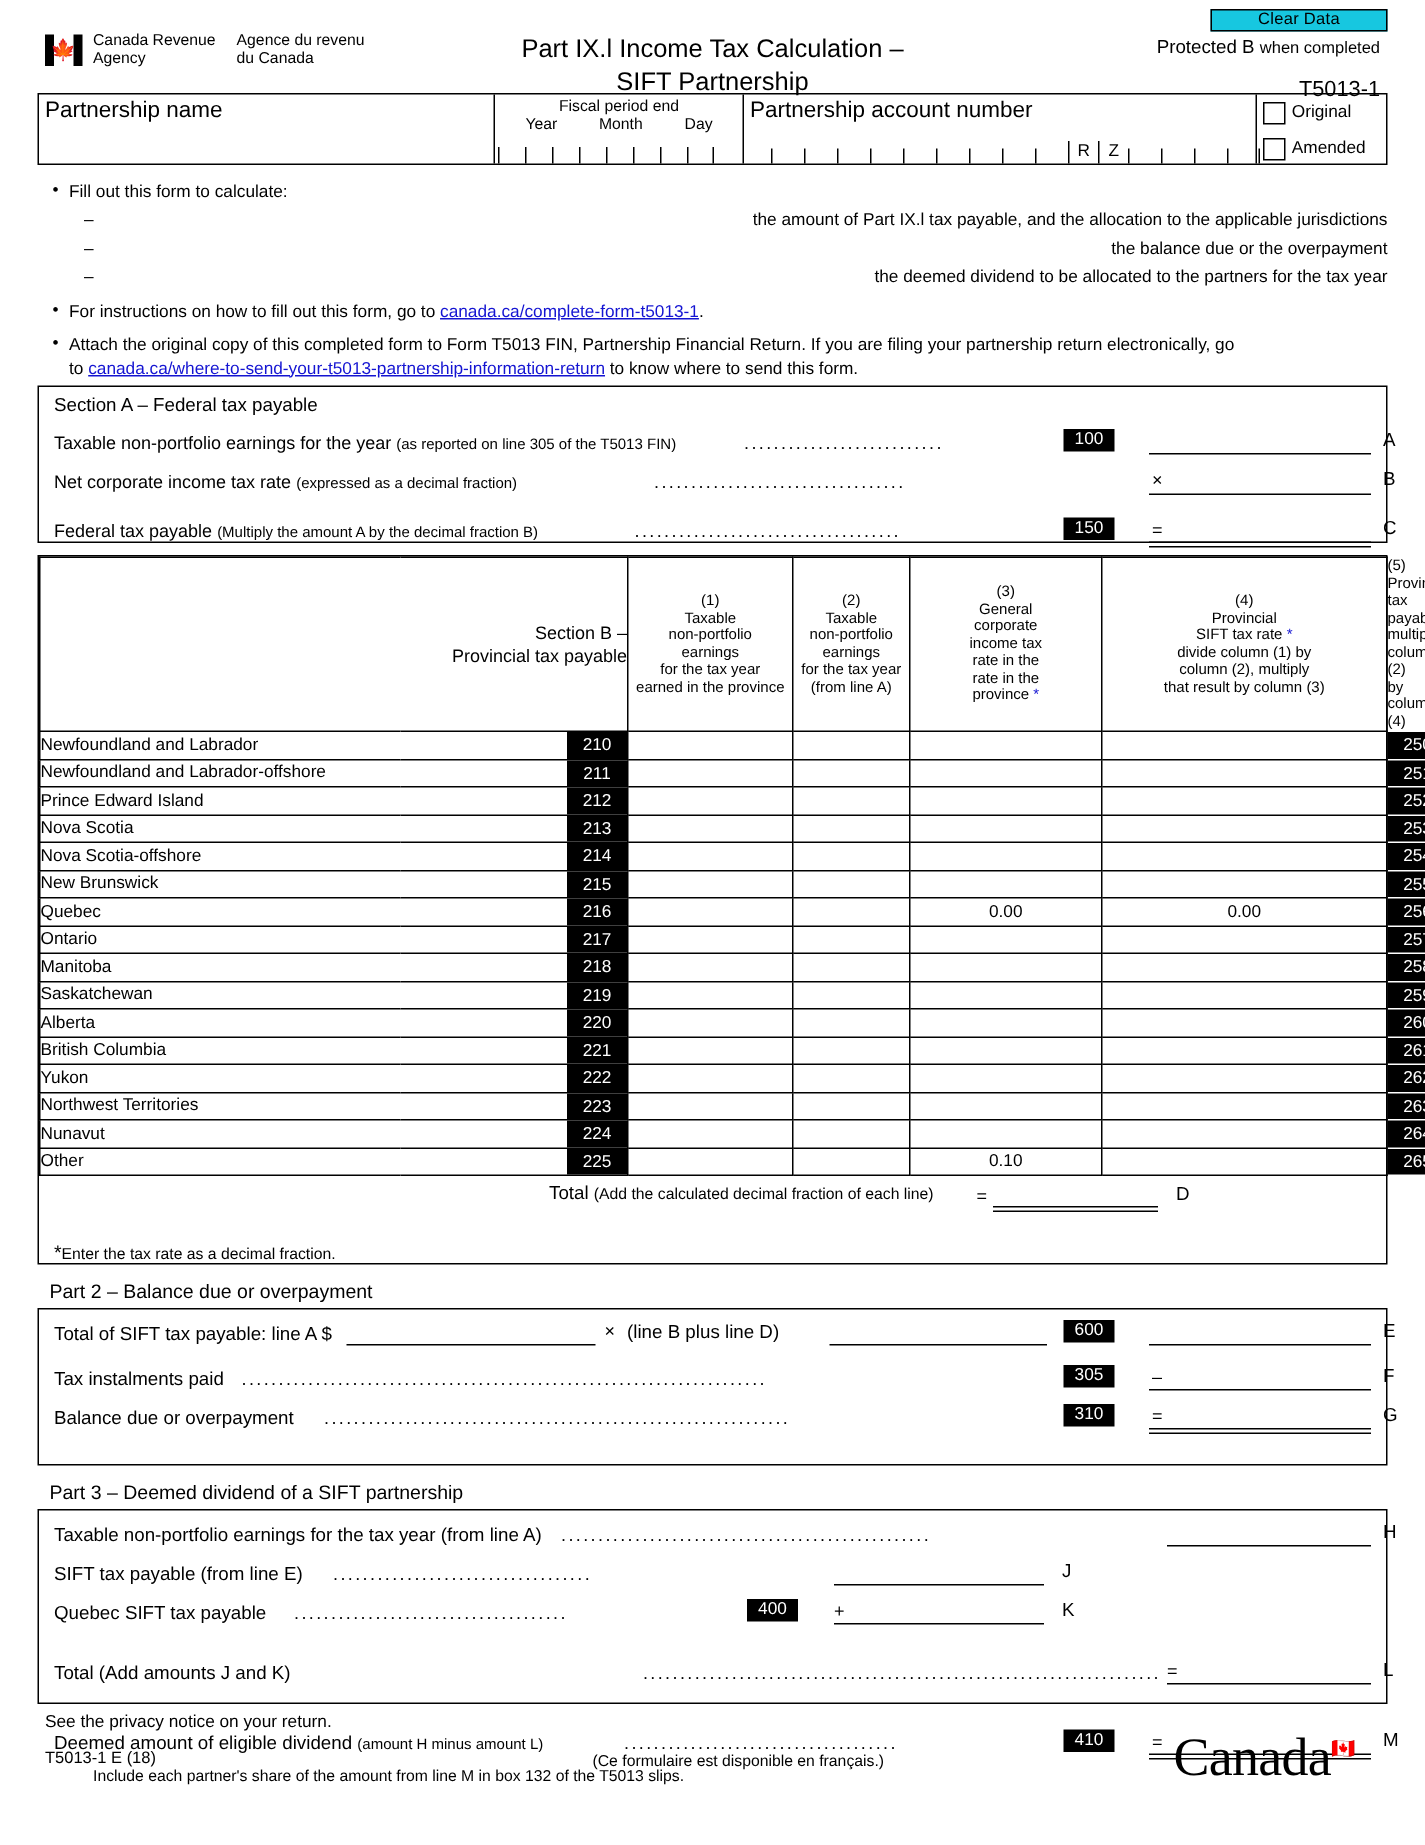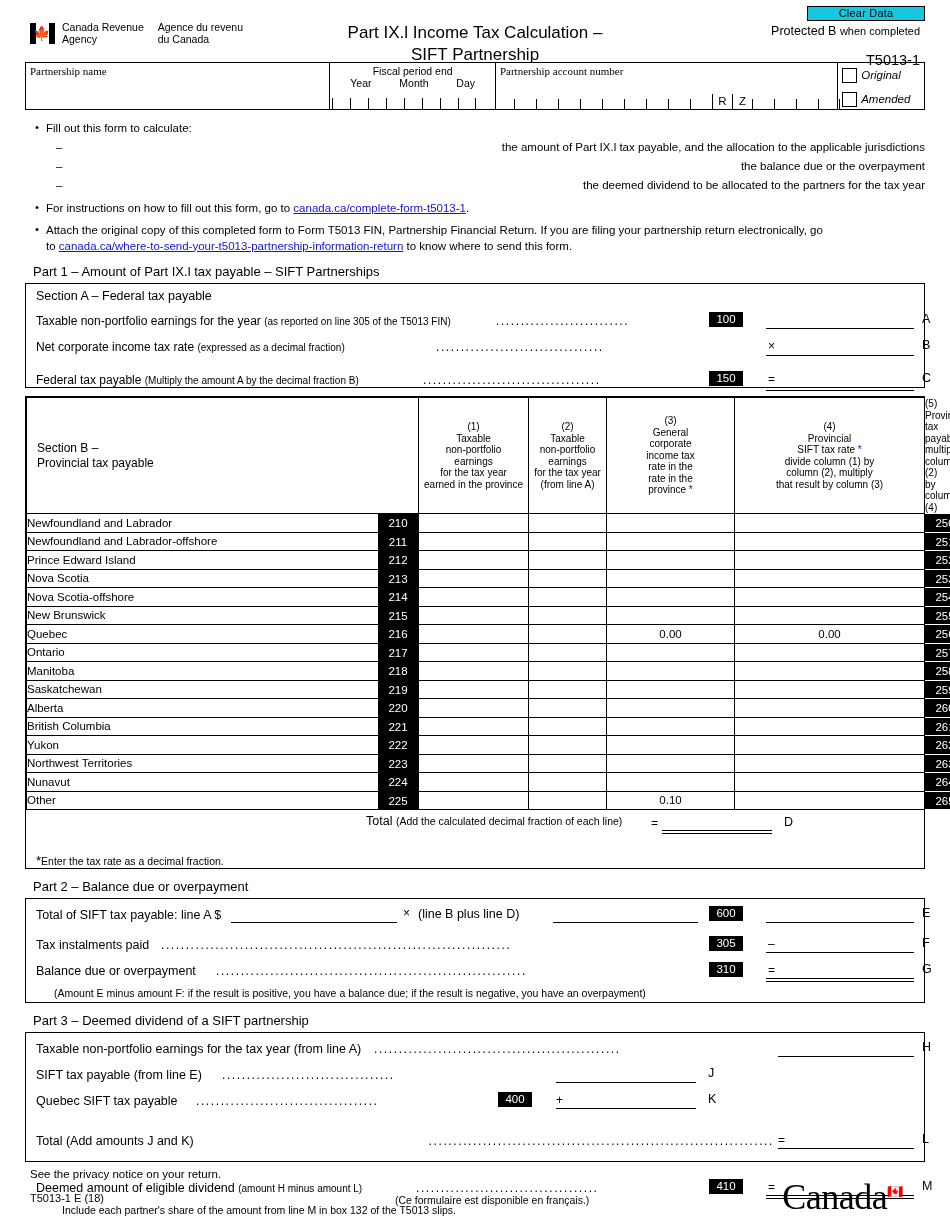--- a/index.html
+++ b/index.html
@@ -38,22 +38,22 @@
     text-align:center; font-size:17px; line-height:22px;
     padding-top:0px; width:560px; margin:0 auto;
   }
   .prot{ position:absolute; right:5px; top:24px; font-size:12.5px; white-space:nowrap;}
   .prot .small{ font-size:11px; }
   .formno{ position:absolute; right:5px; top:52px; font-size:14.5px; }
 
   
   .idstrip{ display:flex; border:1.3px solid #000; height:48px; margin-top:4px; }
   .idcell{ position:relative; border-right:1.3px solid #000; }
-  .idcell:last-child{ border-right:none;font-style:italic; }
-  .idlabel{ font-size:11px; padding:2px 0 0 4px;font-family:Liberation Serif, serif; }
+  .idcell:last-child{ border-right:none; }
+  .idlabel{ font-size:15px; padding:2px 0 0 4px; }
   .pname{ width:305px; }
   .pacct{ width:343px; }
   .acctwrap{ position:absolute; bottom:0; left:18px; right:4px; height:16px; display:flex; align-items:flex-end; }
   .acctseg{ display:flex; align-items:flex-end; }
   .acctseg .t{ border-left:1px solid #000; height:10px; width:22px; }
   .acctseg .t.last{ border-right:1px solid #000; }
   .rzbox{ display:flex; align-items:flex-end; font-size:11.5px; }
   .rzbox span{ width:20px; text-align:center; border-left:1px solid #000; height:15px; line-height:15px;}
   .fiscal{ width:166px; text-align:center; }
   .fiscal .ftitle{ font-size:10.5px; padding-top:2px; }
@@ -94,21 +94,21 @@
   .dbl{ position:absolute; border-bottom:1.1px solid #000; }
   .opsym{ position:absolute; font-size:12px; }
   .alpha{ position:absolute; font-size:12.5px; }
 
   
   table.secB{ border-collapse:collapse; width:100%; table-layout:fixed; }
   table.secB td, table.secB th{ border:1px solid #000; padding:0; }
   .secBouter{ border:1.3px solid #000; margin-top:8px; }
   .hcell{ text-align:center; font-size:10px; line-height:11.5px; font-weight:normal; vertical-align:middle; padding:3px 1px; }
   .hcell .n{ font-size:10px; }
-  .hcell.left{ text-align:left; padding-left:10px; font-size:12px; line-height:15px; }
+  .hcell.left{ text-align:right; padding-left:10px; font-size:12px; line-height:15px; }
   .ast{ color:#1414d2; }
   .provrow td{ height:18.5px; font-size:11.5px; }
   .provname{ padding-left:8px; position:relative; }
   .provbox{ position:absolute; right:0; top:0; bottom:0; width:40px; background:#000; color:#fff;
             text-align:center; font-size:11.5px; line-height:18.5px; }
   .c5box{ position:relative; }
   .c5box .nb{ position:absolute; left:0; top:0; bottom:0; width:40px; background:#000; color:#fff;
             text-align:center; font-size:11.5px; line-height:18.5px; }
   .val{ text-align:center; font-size:11.5px; }
   .totalrow{ position:relative; height:40px; }
@@ -237,21 +237,20 @@
     <div class="sub">the deemed dividend to be allocated to the partners for the tax year</div>
     <div class="b1" style="margin-top:7px;">
       <span>For instructions on how to fill out this form, go to </span><a class="lnk" href="#">canada.ca/complete-form-t5013-1</a><span>.</span>
     </div>
     <div class="b1 wrap" style="margin-top:7px;">
       <span>Attach the original copy of this completed form to Form T5013 FIN, Partnership Financial Return. If you are filing your partnership return electronically, go</span><br>
       <span class="cont">to </span><a class="lnk" href="#">canada.ca/where-to-send-your-t5013-partnership-information-return</a><span> to know where to send this form.</span>
     </div>
   </div>
 
-  <div class="parthead">Part 1 – Amount of Part IX.l tax payable – SIFT Partnerships</div>
 
   <div class="panel secA">
     <div class="secttl">Section A – Federal tax payable</div>
 
     <div class="rowA" style="margin-top:8px;">
       <div class="lbl">
         <span>Taxable non-portfolio earnings for the year</span>
         <span class="sm">(as reported on line 305 of the T5013 FIN)</span>
       </div>
       <div class="dots" style="left:470px; width:220px;">...........................</div>
@@ -561,21 +560,20 @@
 
     <div class="rowA">
       <div class="lbl" style="font-size:12.5px;">Balance due or overpayment</div>
       <div class="dots" style="left:190px; width:500px;">...............................................................</div>
       <div class="lnum" style="left:683px; top:1px;">310</div>
       <div class="opsym" style="left:742px; top:2px;">=</div>
       <div class="fillline" style="left:740px; top:17px; width:148px;"></div>
       <div class="dbl" style="left:740px; top:20px; width:148px;"></div>
       <div class="alpha" style="left:896px; top:1px;">G</div>
     </div>
-    <div style="font-size:10.5px; padding-left:28px;">(Amount E minus amount F: if the result is positive, you have a balance due; if the result is negative, you have an overpayment)</div>
   </div>
 
   <div class="parthead">Part 3 – Deemed dividend of a SIFT partnership</div>
   <div class="panel secP3">
 
     <div class="rowA" style="margin-top:6px;">
       <div class="lbl" style="font-size:12.5px;">Taxable non-portfolio earnings for the tax year (from line A)</div>
       <div class="dots" style="left:348px; width:400px;">..................................................</div>
       <div class="fillline" style="left:752px; top:17px; width:136px;"></div>
       <div class="alpha" style="left:896px; top:1px;">H</div>

